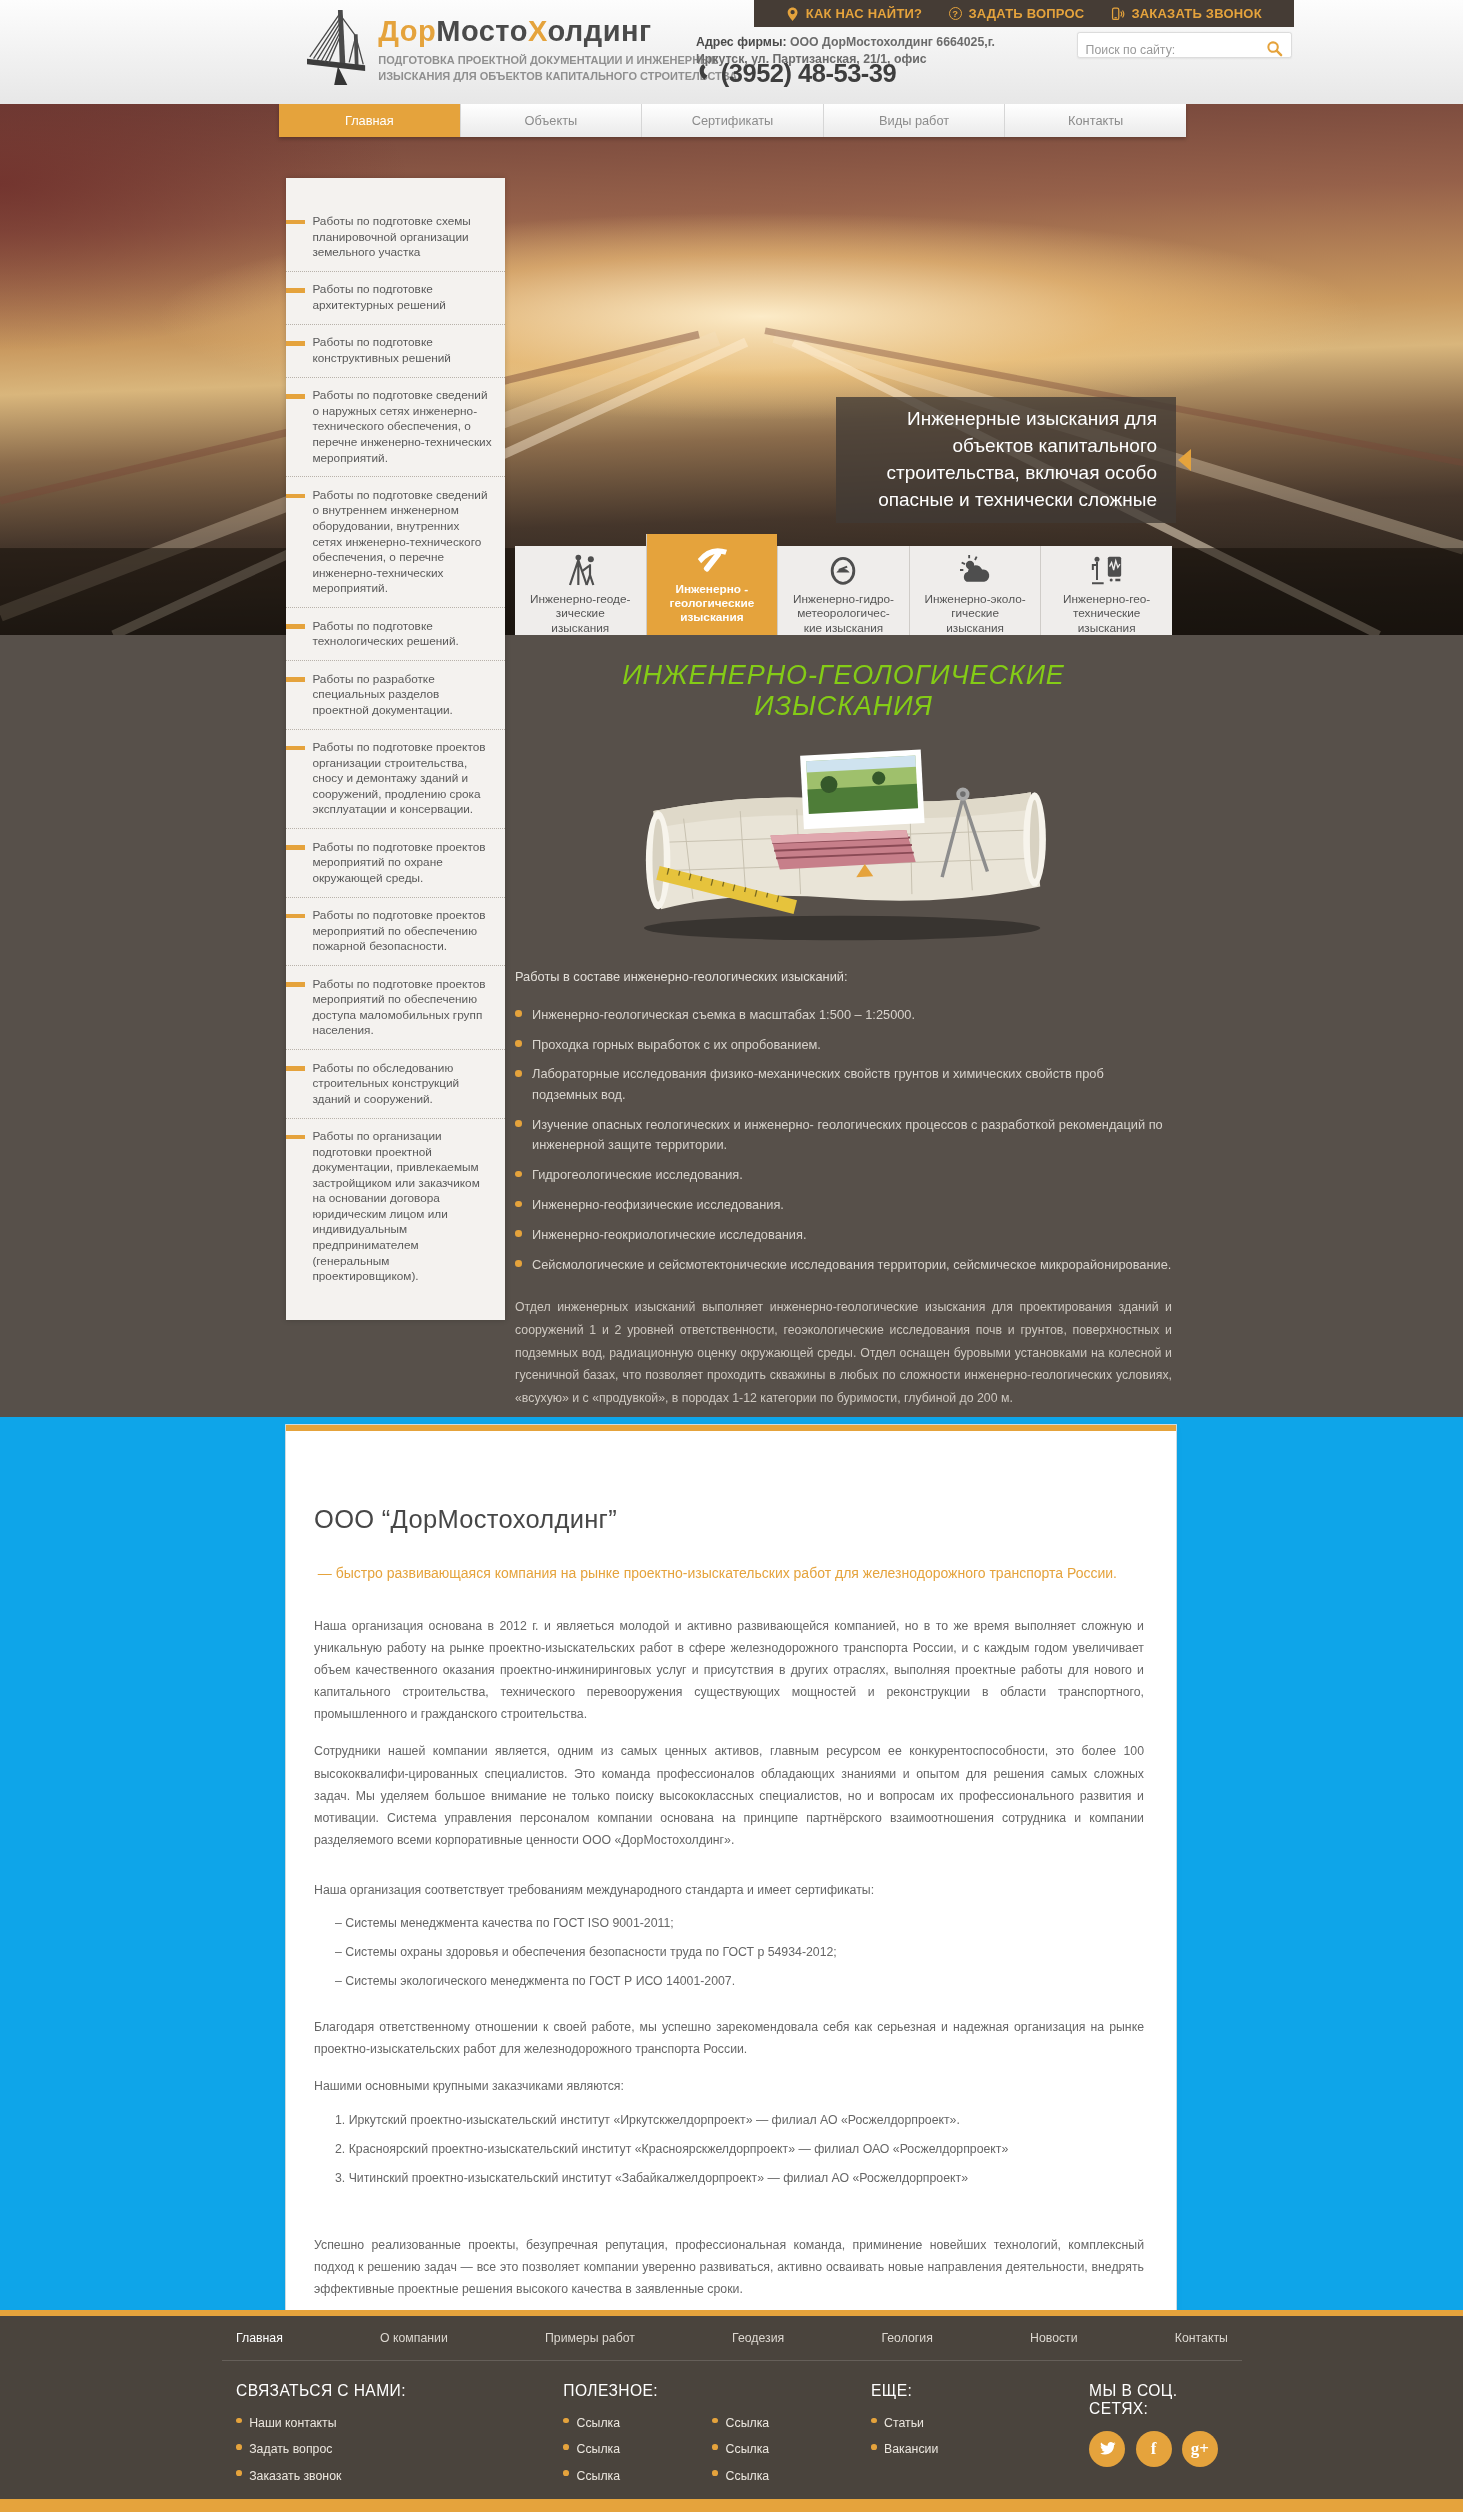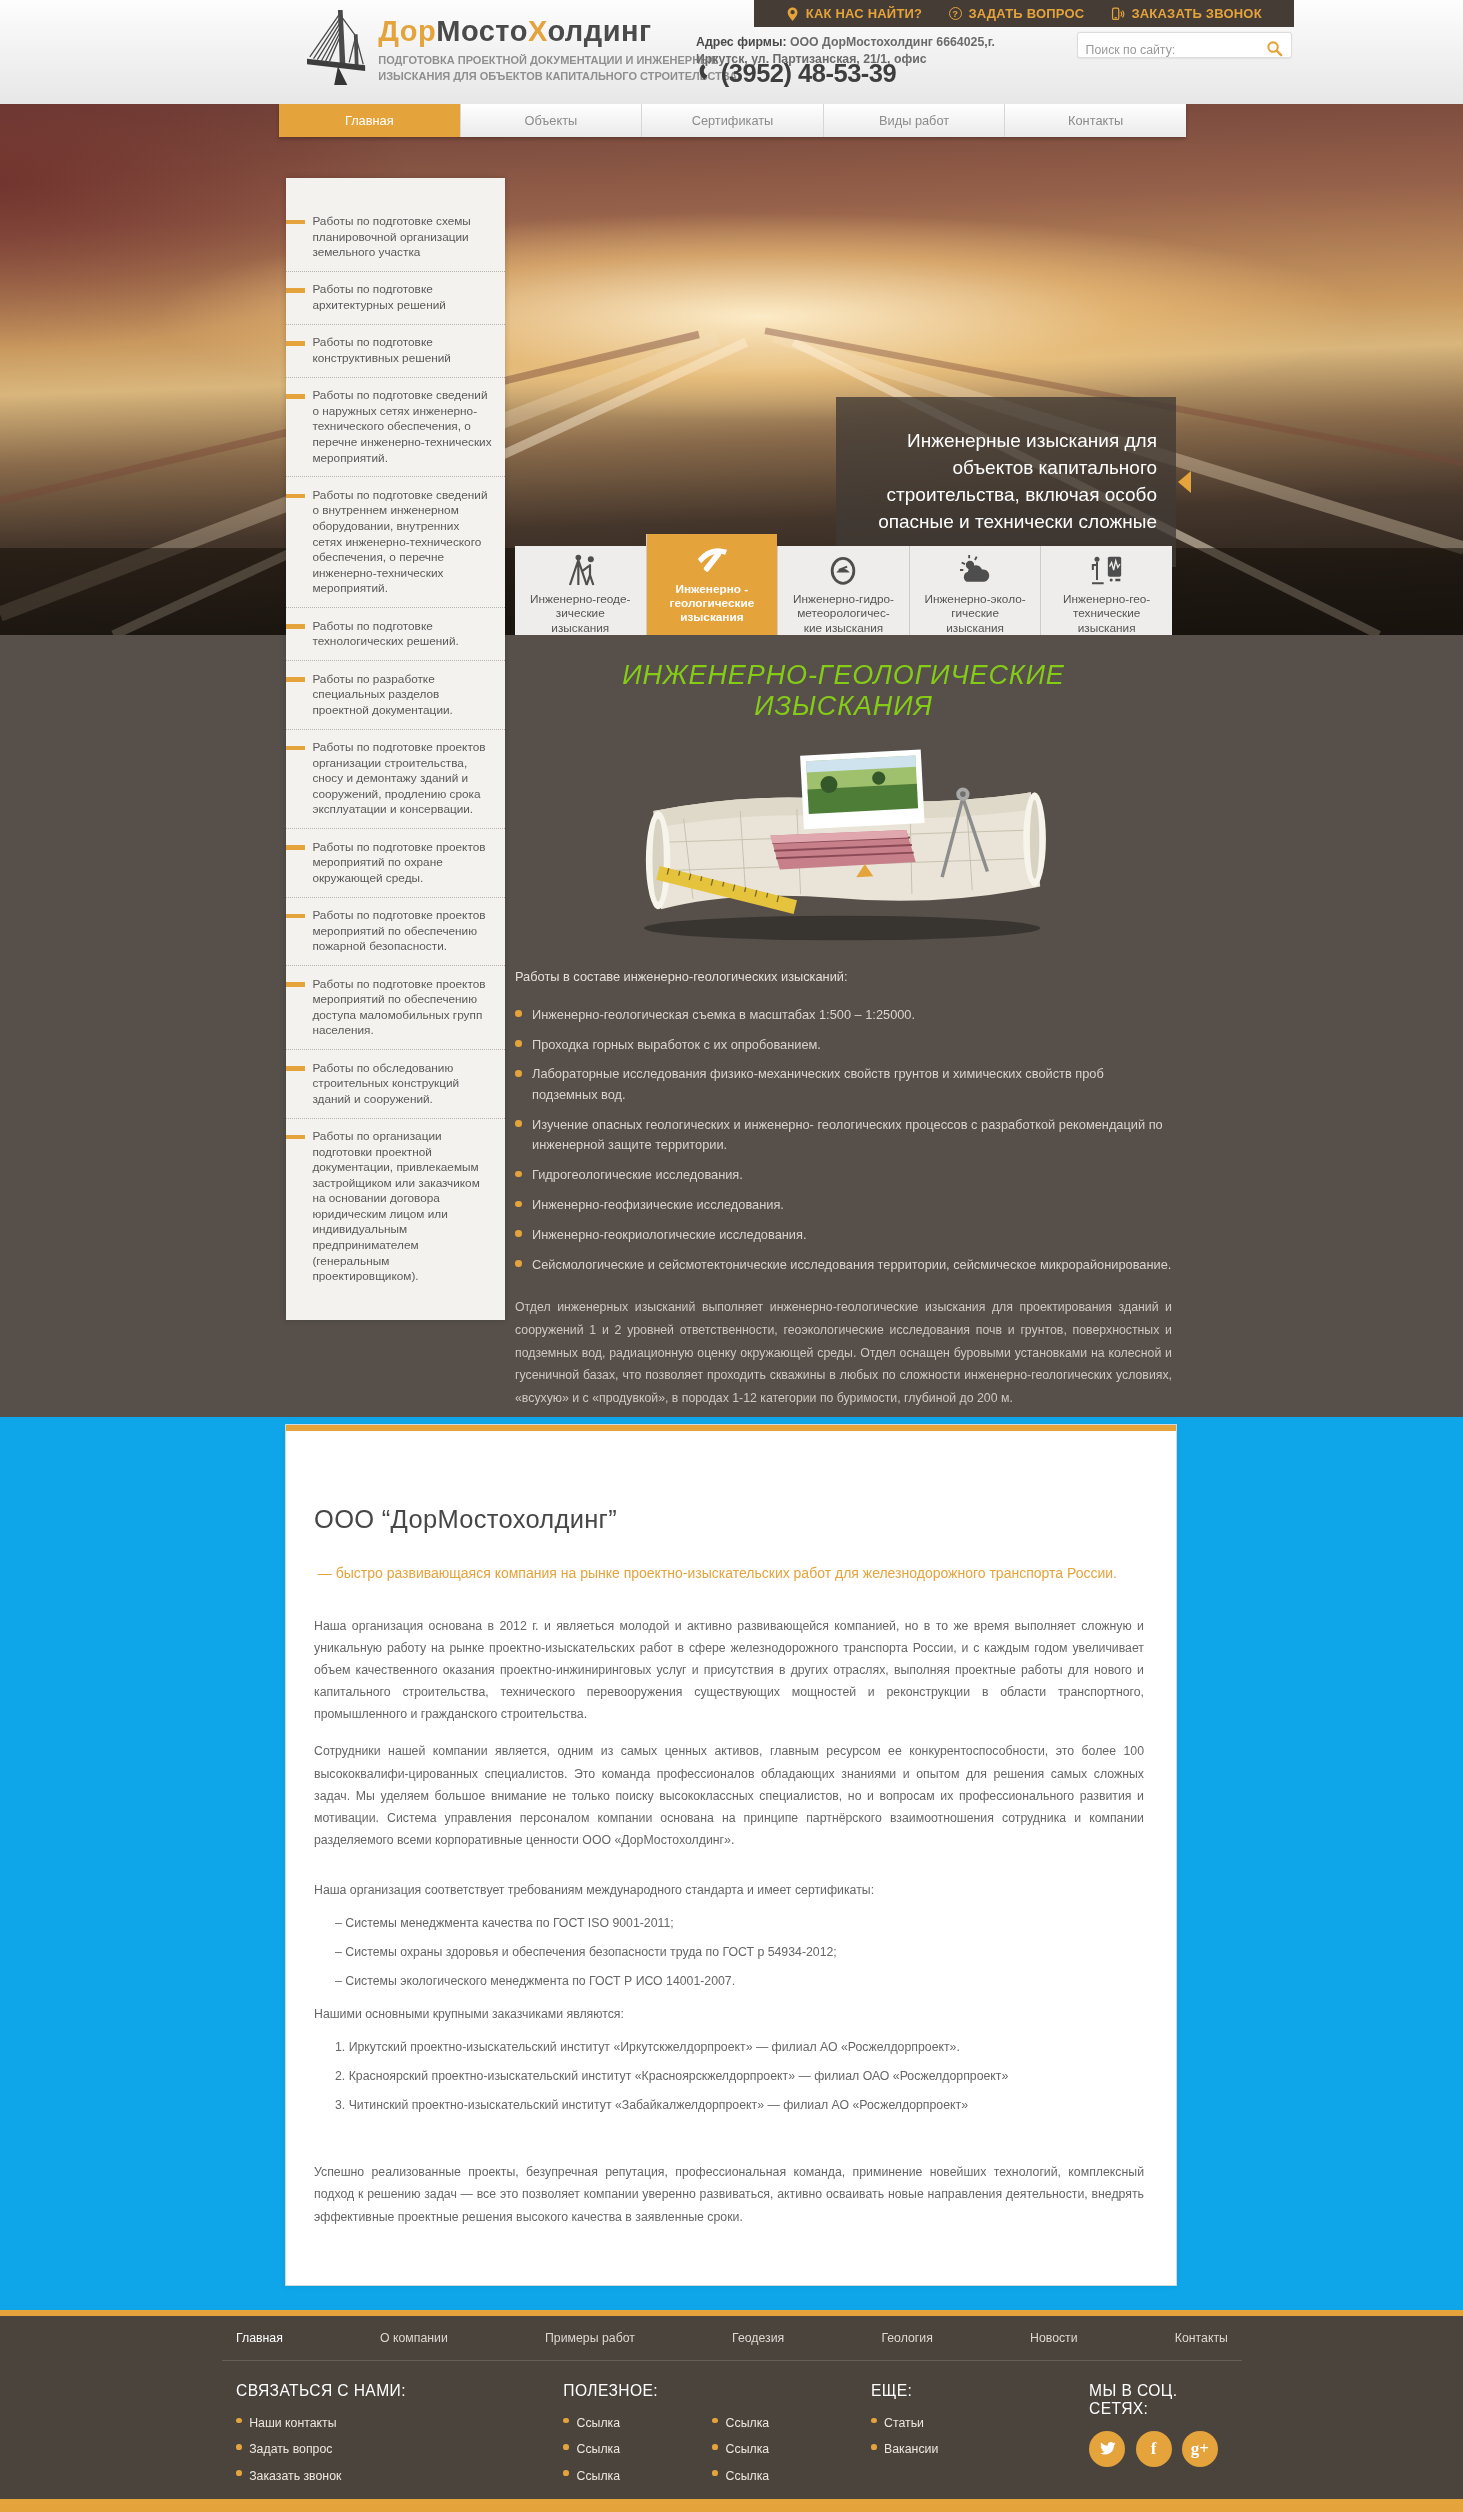--- a/index.html
+++ b/index.html
@@ -38,21 +38,21 @@
     background:
       radial-gradient(55% 26% at 52% 40%, rgba(255,240,206,0.95) 0%, rgba(244,198,126,0.55) 45%, rgba(0,0,0,0) 75%),
       radial-gradient(40% 45% at 0% 15%, rgba(110,45,42,0.8) 0%, rgba(0,0,0,0) 70%),
       linear-gradient(178deg, #6e4038 0%, #96614a 22%, #c9995f 42%, #d9b67c 50%, #8a6b4b 62%, #45362b 76%, #26201a 92%, #1d1814 100%);
   }
   .rails { position:absolute; inset:0; width:100%; height:100%; }
   .mainnav { position:absolute; left:279px; top:0; width:907px; height:33px; display:flex; z-index:6; box-shadow:0 1.9px 3.8px rgba(0,0,0,.25); }
   .nav-item { flex:1; display:flex; align-items:center; justify-content:center; font-size:12.8px; color:#8c8c8c; text-decoration:none; background:linear-gradient(#ffffff,#eaeaea); border-left:0.9px solid #d6d6d6; cursor:pointer; }
   .nav-item:first-child { border-left:none; }
   .nav-item.active { background:#E5A33C; color:#ffffff; }
-  .caption-box { position:absolute; right:288px; top:293px; width:340px; background:rgba(64,58,53,0.78); padding:31px 19px; z-index:4; }
+  .caption-box { position:absolute; right:288px; top:293px; width:340px; background:rgba(64,58,53,0.78); padding:9px 19px; z-index:4; }
   .caption-box p { color:#ffffff; font-size:19px; line-height:1.42; text-align:right; }
   .caption-arrow { position:absolute; right:-15px; top:50%; margin-top:-11.3px; width:0; height:0; border-top:11.3px solid transparent; border-bottom:11.3px solid transparent; border-right:13.2px solid #E5A33C; }
   .htabs { position:absolute; left:515px; bottom:0; width:657px; height:101px; display:flex; align-items:flex-end; z-index:4; }
   .htab { flex:1; height:89px; background:#efedeb; border-left:0.9px solid #cfccc8; display:flex; flex-direction:column; align-items:center; padding-top:3.8px; cursor:pointer; --tabbg:#efedeb; }
   .htab:first-child { border-left:none; }
   .htab .icon { height:42px; display:flex; align-items:center; justify-content:center; color:#4e4e4e; }
   .htab-label { font-size:11.8px; color:#555; text-align:center; white-space:pre-line; line-height:1.22; margin-top:1.9px; }
   .htab.active { background:#E5A33C; height:101px; --tabbg:#E5A33C; }
   .htab.active .icon { color:#ffffff; }
   .htab.active .htab-label { color:#ffffff; font-weight:bold; }
@@ -362,20 +362,21 @@
       <h2>ООО “ДорМостохолдинг”</h2>
       <p class="tagline"> — быстро развивающаяся  компания  на рынке проектно-изыскательских работ для  железнодорожного транспорта России.</p>
       <p class="body spaced">Наша организация основана в 2012 г. и  являеться молодой и активно развивающейся компанией, но в то же время  выполняет сложную и уникальную работу на рынке проектно-изыскательских работ в сфере железнодорожного транспорта России, и с каждым годом увеличивает объем качественного оказания проектно-инжиниринговых услуг и присутствия в других отраслях, выполняя проектные работы для нового и капитального строительства, технического перевооружения существующих мощностей и реконструкции в области транспортного, промышленного и гражданского строительства.</p>
       <p class="body">Сотрудники нашей компании является, одним из самых ценных активов, главным ресурсом ее конкурентоспособности, это более 100 высококвалифи-цированных специалистов. Это команда профессионалов обладающих знаниями и опытом для решения самых сложных задач. Мы уделяем большое внимание не только поиску высококлассных специалистов, но и вопросам их профессионального развития и мотивации. Система управления персоналом  компании основана на принципе партнёрского взаимоотношения сотрудника и компании  разделяемого всеми корпоративные ценности ООО «ДорМостохолдинг».</p>
       <p class="body spaced">Наша организация соответствует требованиям международного стандарта и имеет сертификаты:</p>
       <div class="indent">
         <p>– Системы менеджмента качества по  ГОСТ ISO 9001-2011;</p>
         <p>– Системы охраны здоровья и обеспечения безопасности труда    по ГОСТ р 54934-2012;</p>
         <p>– Системы экологического менеджмента    по ГОСТ Р ИСО 14001-2007.</p>
       </div>
+      <p class="body spaced">Благодаря ответственному отношении к своей работе, мы успешно зарекомендовала себя как серьезная и надежная организация  на рынке проектно-изыскательских работ для железнодорожного транспорта России.</p>
       <p class="body">Нашими основными крупными заказчиками являются:</p>
       <div class="indent clients">
         <p>1. Иркутский проектно-изыскательский институт  «Иркутскжелдорпроект» — филиал АО «Росжелдорпроект».</p>
         <p>2. Красноярский проектно-изыскательский институт  «Красноярскжелдорпроект» — филиал ОАО «Росжелдорпроект»</p>
         <p>3. Читинский проектно-изыскательский институт  «Забайкалжелдорпроект» — филиал АО «Росжелдорпроект»</p>
       </div>
       <p class="body closing">Успешно реализованные проекты, безупречная репутация, профессиональная команда, приминение новейших технологий, комплексный подход к решению задач — все это позволяет компании уверенно развиваться, активно осваивать новые направления деятельности, внедрять эффективные проектные решения высокого качества в заявленные сроки.</p>
     </div>
   </section>
 

